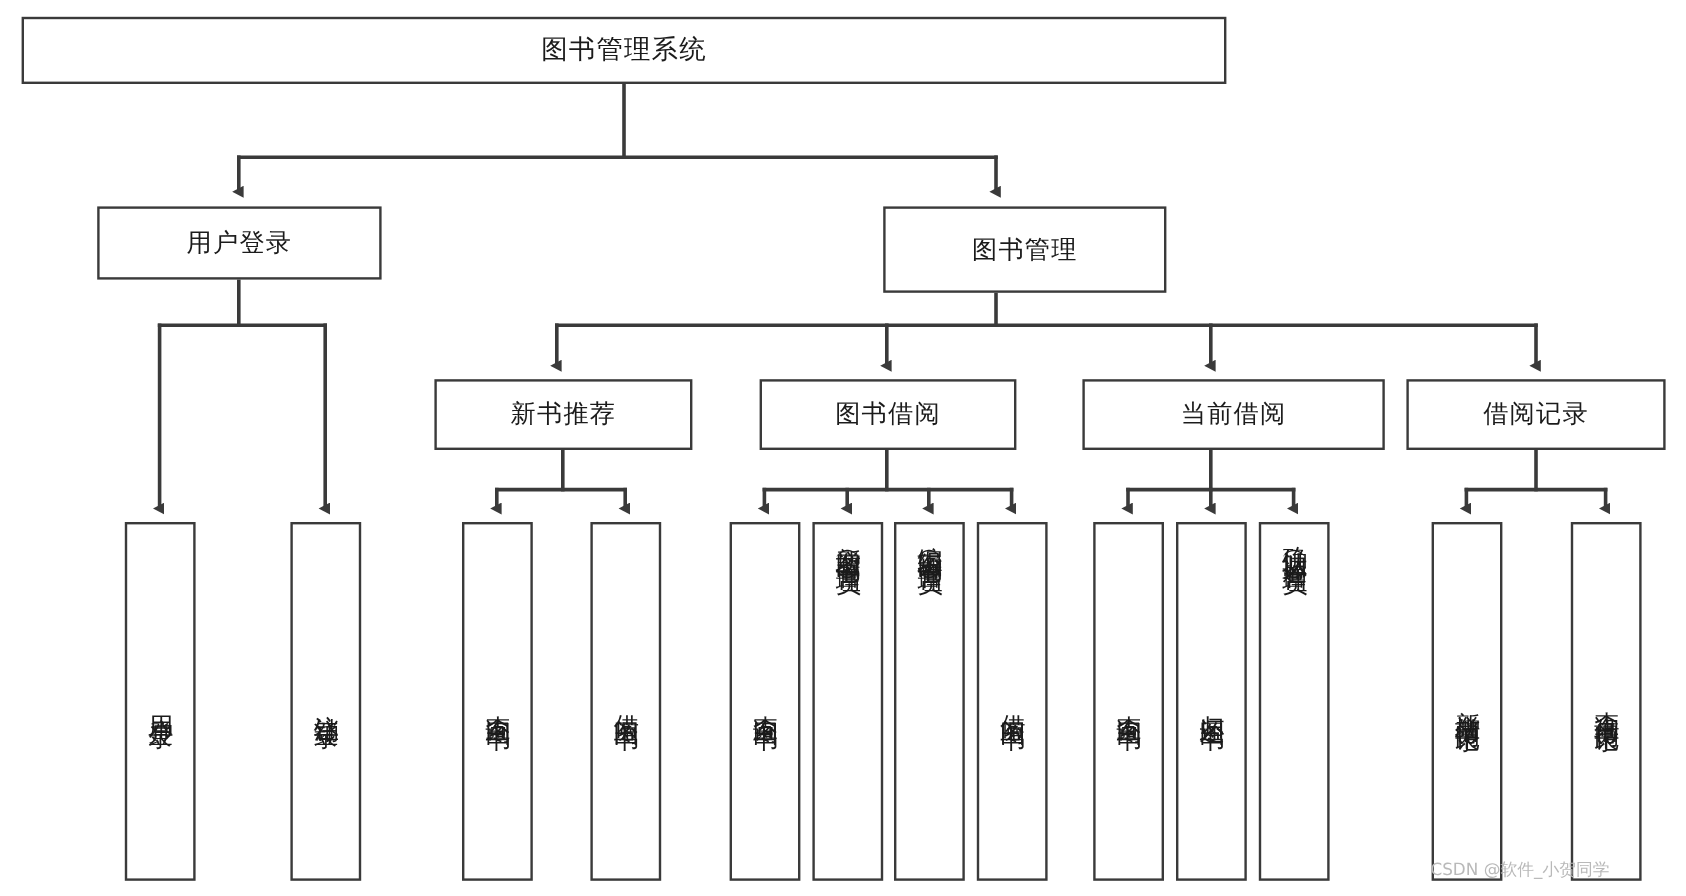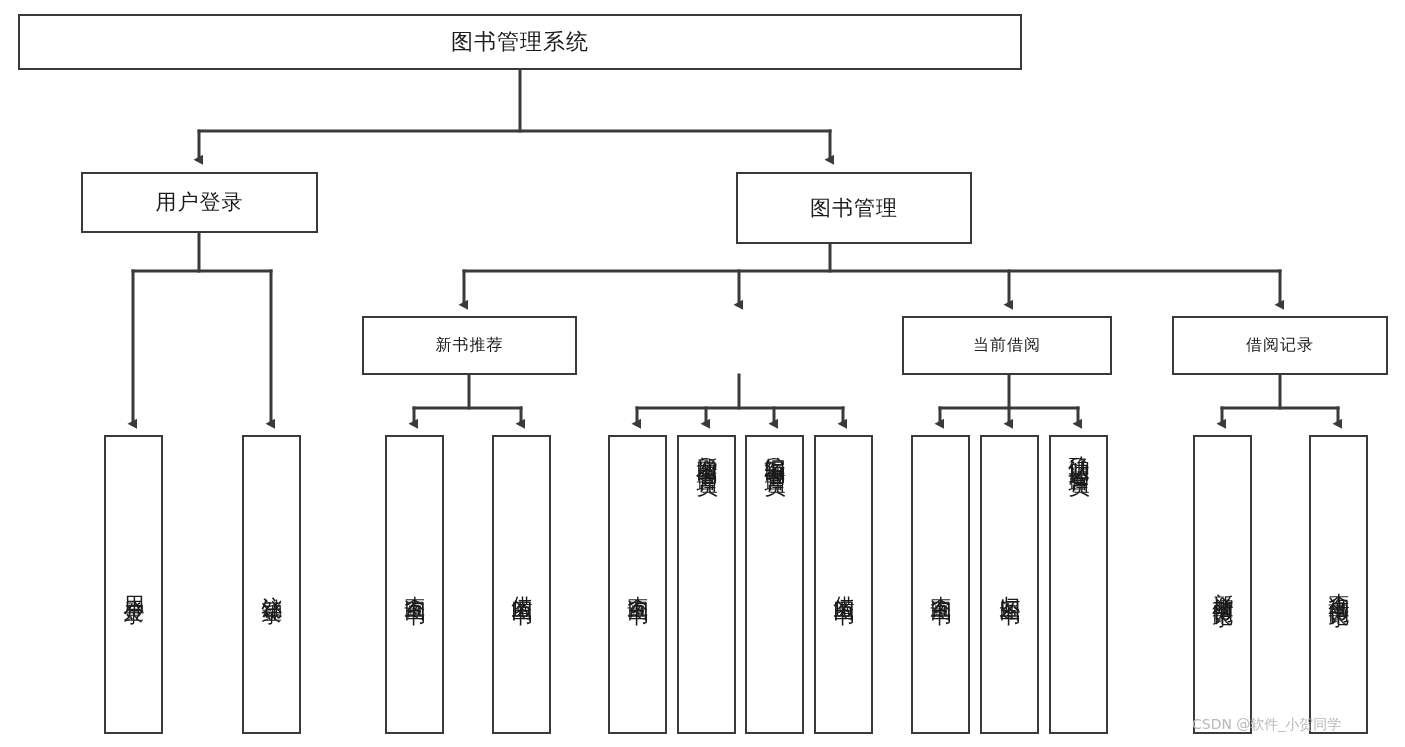--- a/index.html
+++ b/index.html
@@ -39,21 +39,21 @@
   }
   .node-label {
     font-family: "DejaVu Sans", "Liberation Sans", sans-serif;
     line-height: 1.18;
     text-align: center;
     letter-spacing: 1px;
     color: #1b1b1b;
   }
   .level-1 .node-label { font-size: 22px; }
   .level-2 .node-label { font-size: 21px; }
-  .level-3 .node-label { font-size: 16px; }
+  .level-3 .node-label { font-size: 21px; }
   .leaf .node-label {
     writing-mode: vertical-rl;
     text-orientation: upright;
     font-size: 21px;
     letter-spacing: 3px;
     line-height: 1;
   }
   .leaf {
     align-items: flex-start;
     padding-top: 2px;
@@ -133,21 +133,24 @@
   <div class="node-box level-2" style="left:81px; top:172px; width:237px; height:61px;">
     <span class="node-label">用户登录</span>
   </div>
   <div class="node-box level-2" style="left:712px; top:172px; width:236px; height:72px;margin-left:24px;">
     <span class="node-label">图书管理</span>
   </div>
 
   <div class="node-box level-3" style="left:362px; top:316px; width:215px; height:59px;">
     <span class="node-label">新书推荐</span>
   </div>
-  <div class="node-box level-3" style="left:902px; top:316px; width:210px; height:59px;">
+  <div class="node-box level-3" style="left:633px; top:316px; width:214px; height:59px;">
+    <span class="node-label">图书借阅</span>
+  </div>
+  <div class="node-box level-3" style="left:902px; top:316px; width:252px; height:59px;">
     <span class="node-label">当前借阅</span>
   </div>
   <div class="node-box level-3" style="left:1172px; top:316px; width:216px; height:59px;">
     <span class="node-label">借阅记录</span>
   </div>
 
   <div class="node-box leaf center-v" style="left:104px; top:435px; width:59px; height:299px;">
     <span class="node-label">用户登录</span>
   </div>
   <div class="node-box leaf center-v" style="left:242px; top:435px; width:59px; height:299px;">

